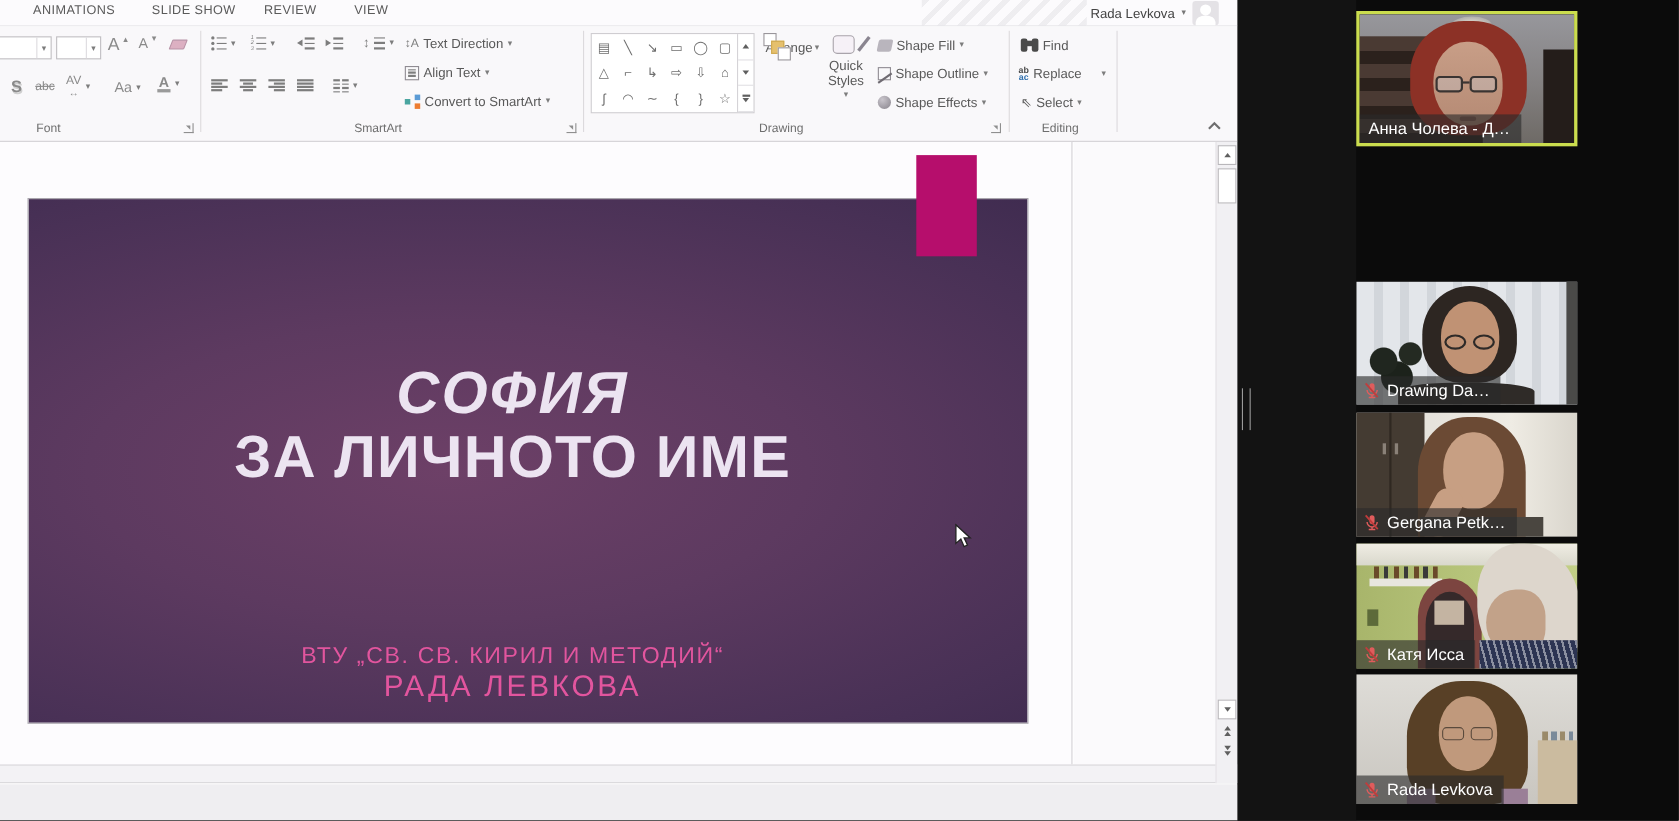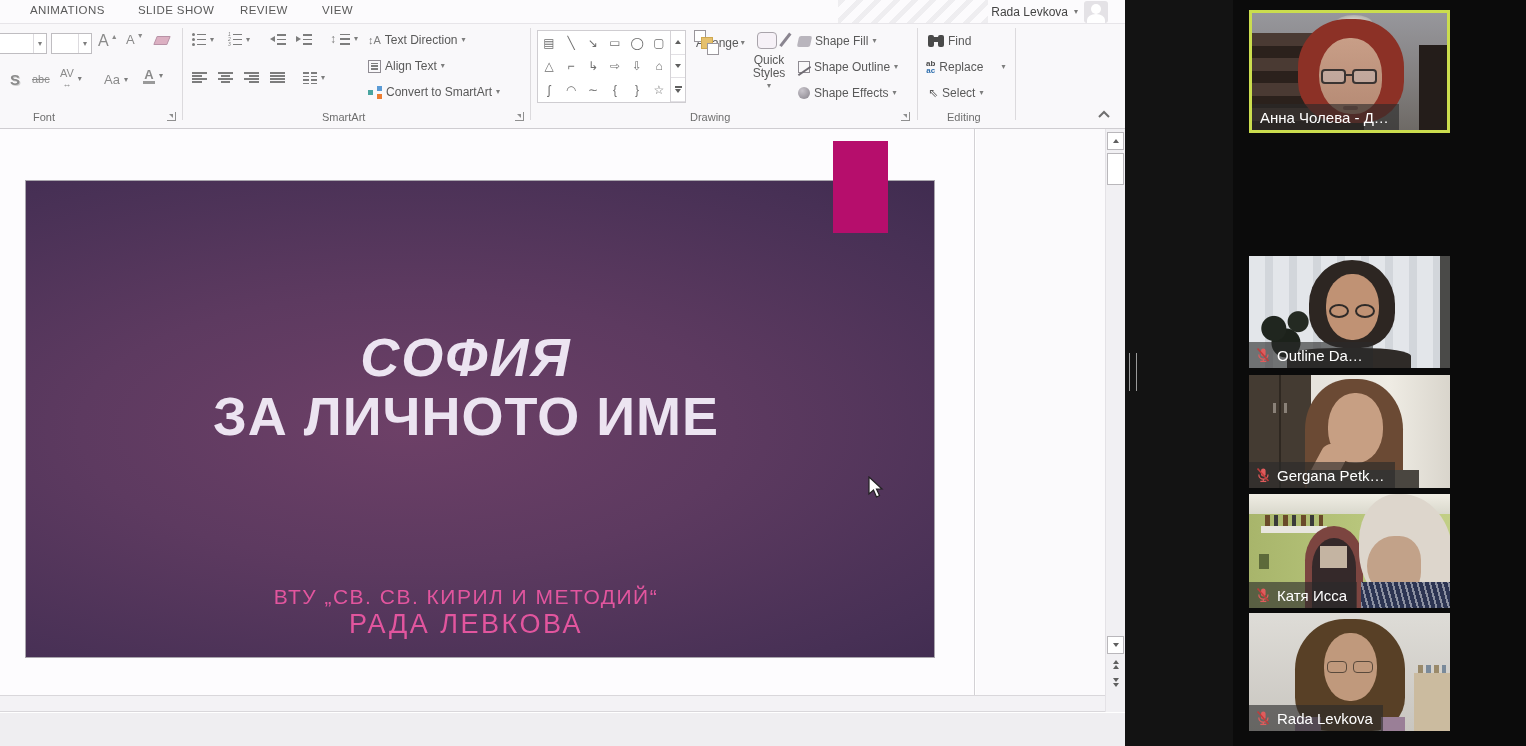--- a/index.html
+++ b/index.html
@@ -108,21 +108,21 @@
   #vscroll{left:1105px;top:129px;width:20px;height:583px;background:#f1f0f3;border-left:1px solid #e4e2e6;}
   .sbtn{position:absolute;left:1px;width:17px;height:18px;background:#fff;border:1px solid #b9b7bb;display:flex;align-items:center;justify-content:center;}
   #sthumb{position:absolute;left:1px;top:24px;width:17px;height:32px;background:#fff;border:1px solid #b9b7bb;}
   .dbl{position:absolute;left:1px;width:17px;height:14px;display:flex;flex-direction:column;align-items:center;justify-content:center;gap:1px;background:transparent;}
 
   
   #gapbar{left:1125px;top:0;width:108px;height:746px;background:#131313;}
   #drag-handle{left:4px;top:353px;width:8px;height:38px;border-left:1.5px solid #9a9a9a;border-right:1.5px solid #9a9a9a;}
 
   
-  #meet{left:1233px;top:0;width:201px;height:746px;margin-left:16px;}
+  #meet{left:1233px;top:0;width:201px;height:746px;}
   .tile{position:absolute;left:0;width:201px;background:#222;overflow:hidden;}
   .tile.active{border:3px solid #cbdd4e;}
   .scene{position:absolute;inset:0;}
   .sc{position:absolute;}
   .name-bar{position:absolute;left:0;bottom:0;height:26px;display:flex;align-items:center;gap:6px;
     background:rgba(42,42,42,.62);color:#fff;font-size:15px;padding:0 10px 0 6px;white-space:nowrap;}
   .name-bar.nomic{padding-left:8px;}
   .mic{width:16px;height:16px;display:inline-flex;}
 
   
@@ -573,21 +573,21 @@
       <div class="name-bar">
         <span class="mic">
           <svg viewBox="0 0 16 16" width="16" height="16">
               <rect x="6" y="1.5" width="4.6" height="8" rx="2.3" fill="#e05c5c"></rect>
               <path d="M3.8 7.5 a4.6 4.6 0 0 0 9.2 0" stroke="#e05c5c" stroke-width="1.3" fill="none"></path>
               <line x1="8.3" y1="12" x2="8.3" y2="14" stroke="#e05c5c" stroke-width="1.3"></line>
               <line x1="5.3" y1="14.4" x2="11.3" y2="14.4" stroke="#e05c5c" stroke-width="1.3"></line>
               <line x1="2.5" y1="1.5" x2="13.5" y2="14" stroke="#c03c3c" stroke-width="1.6"></line>
             </svg>
         </span>
-        <span>Outline Da…</span>
+        <span>Drawing Da…</span>
       </div>
     </div>
 
     <div class="tile" style="top:375px;height:113px">
       <div class="scene s-gerg">
         <i class="sc g-ward"></i>
         <i class="sc g-line"></i>
         <i class="sc g-h1"></i>
         <i class="sc g-h2"></i>
         <i class="sc g-hair"></i>

